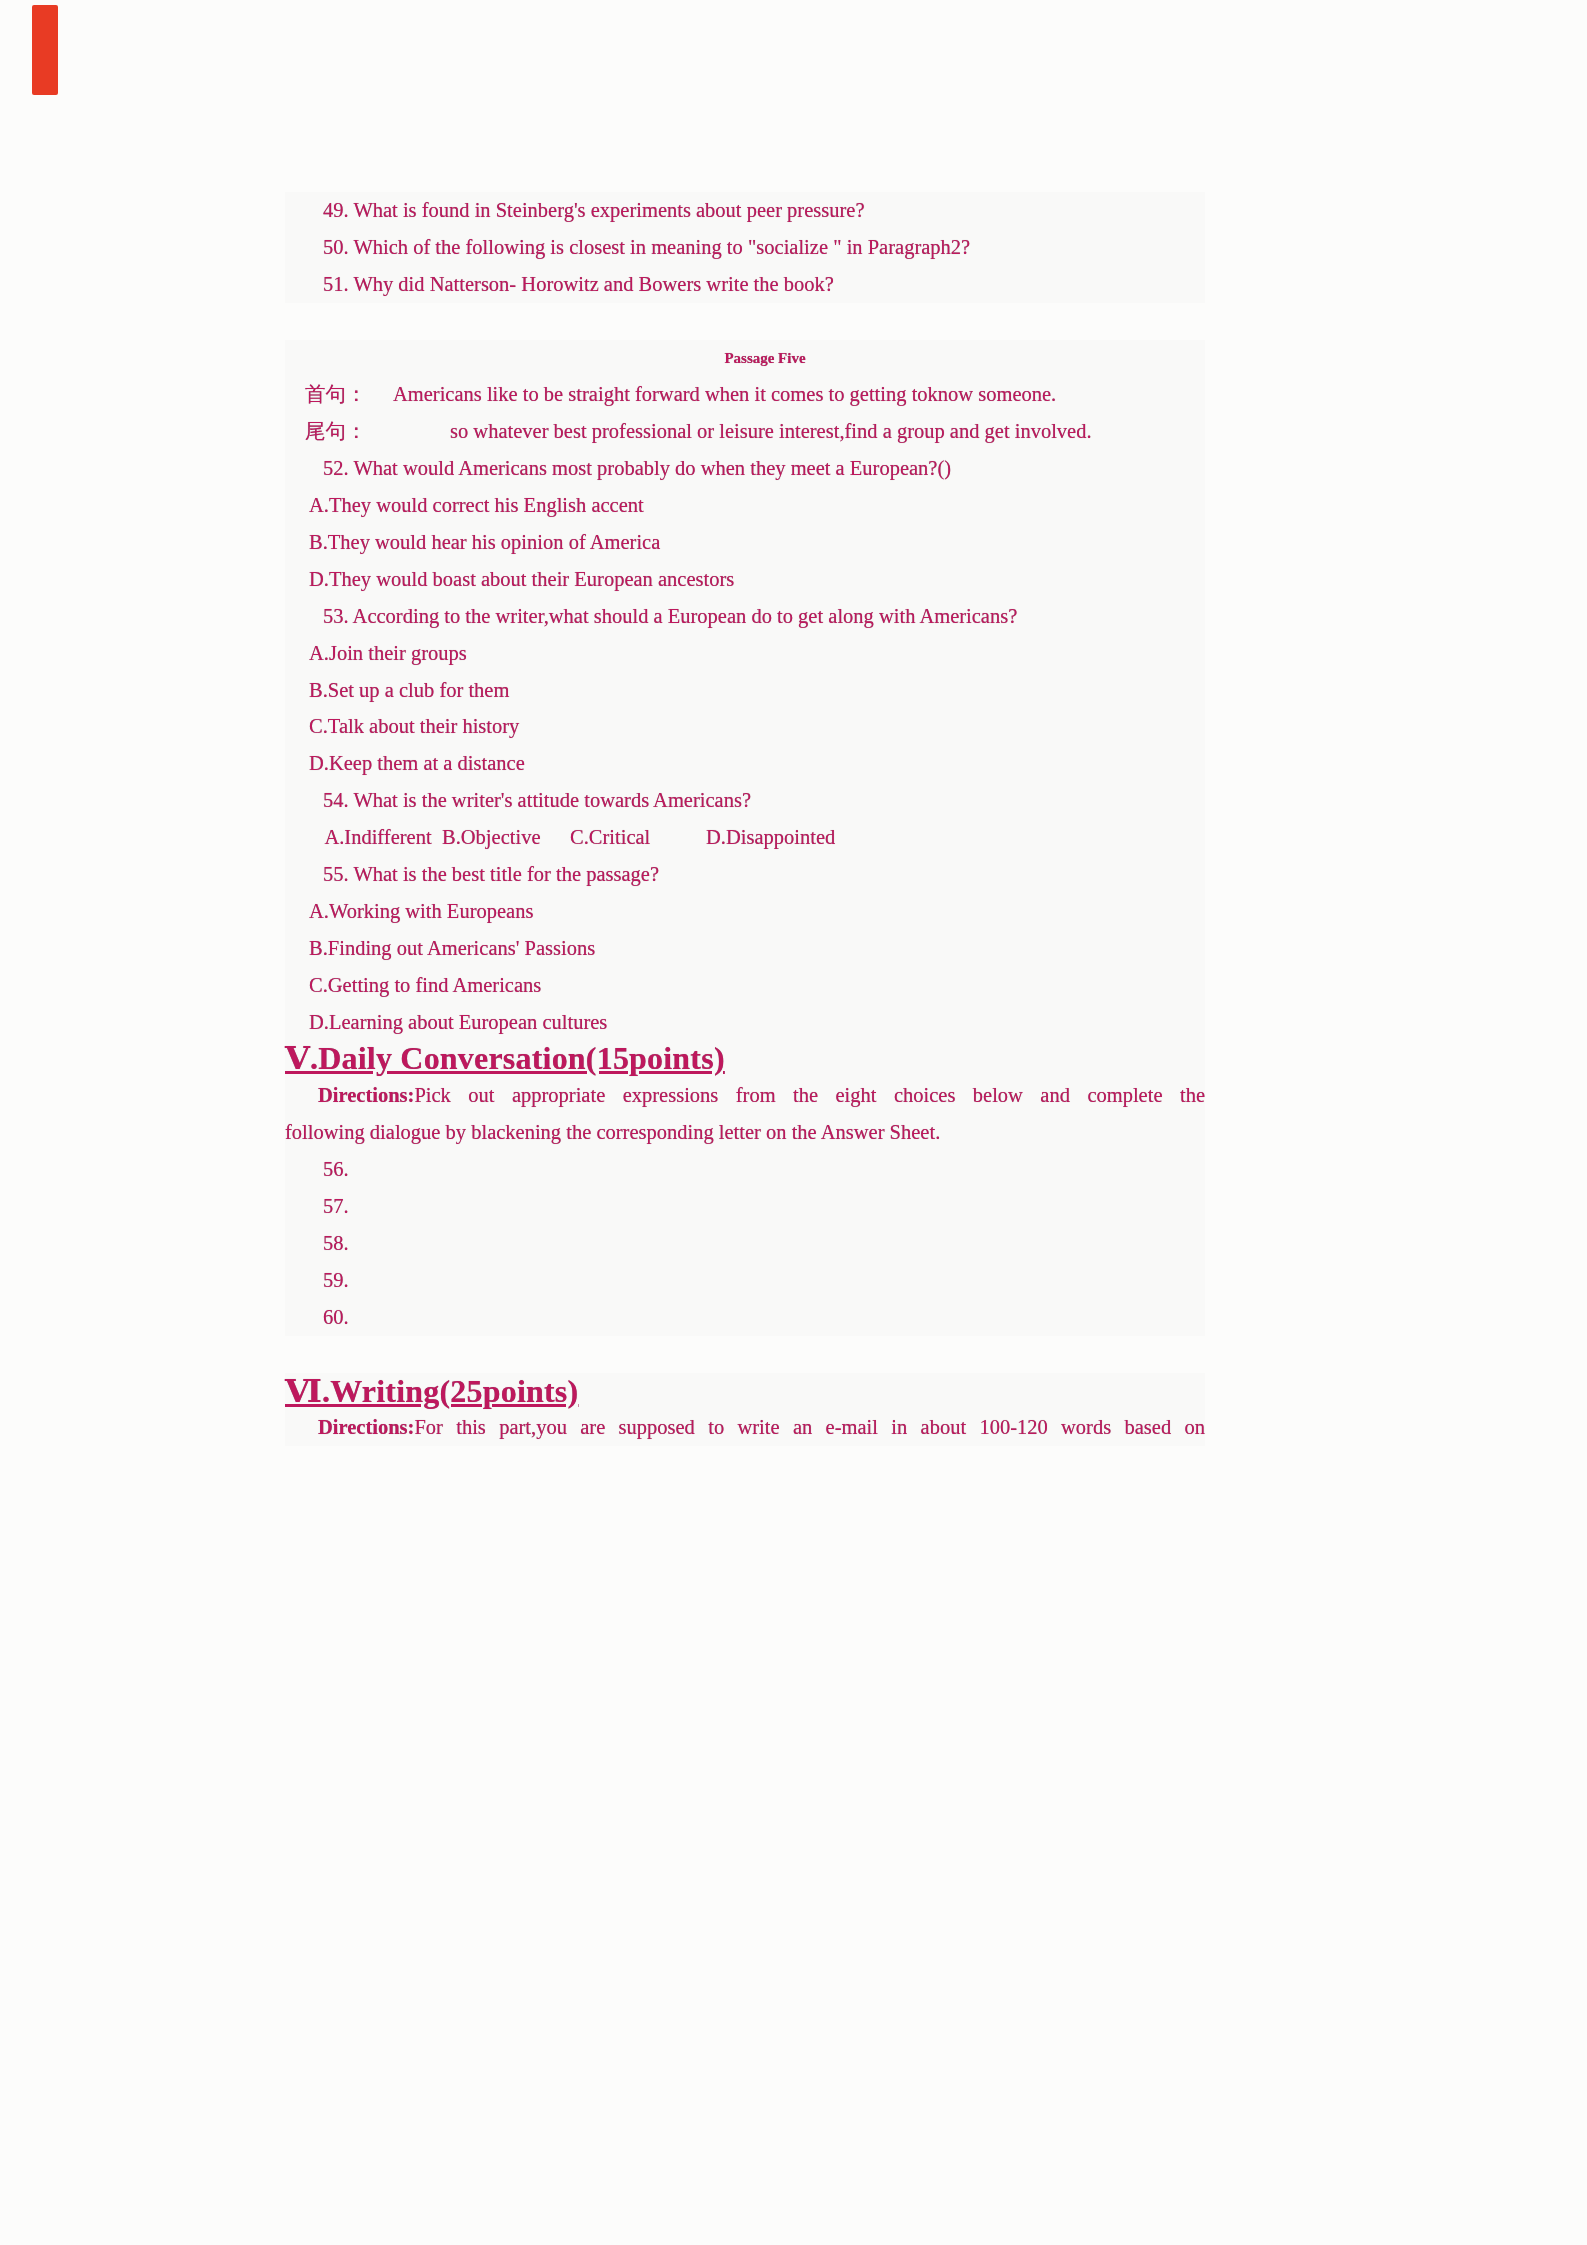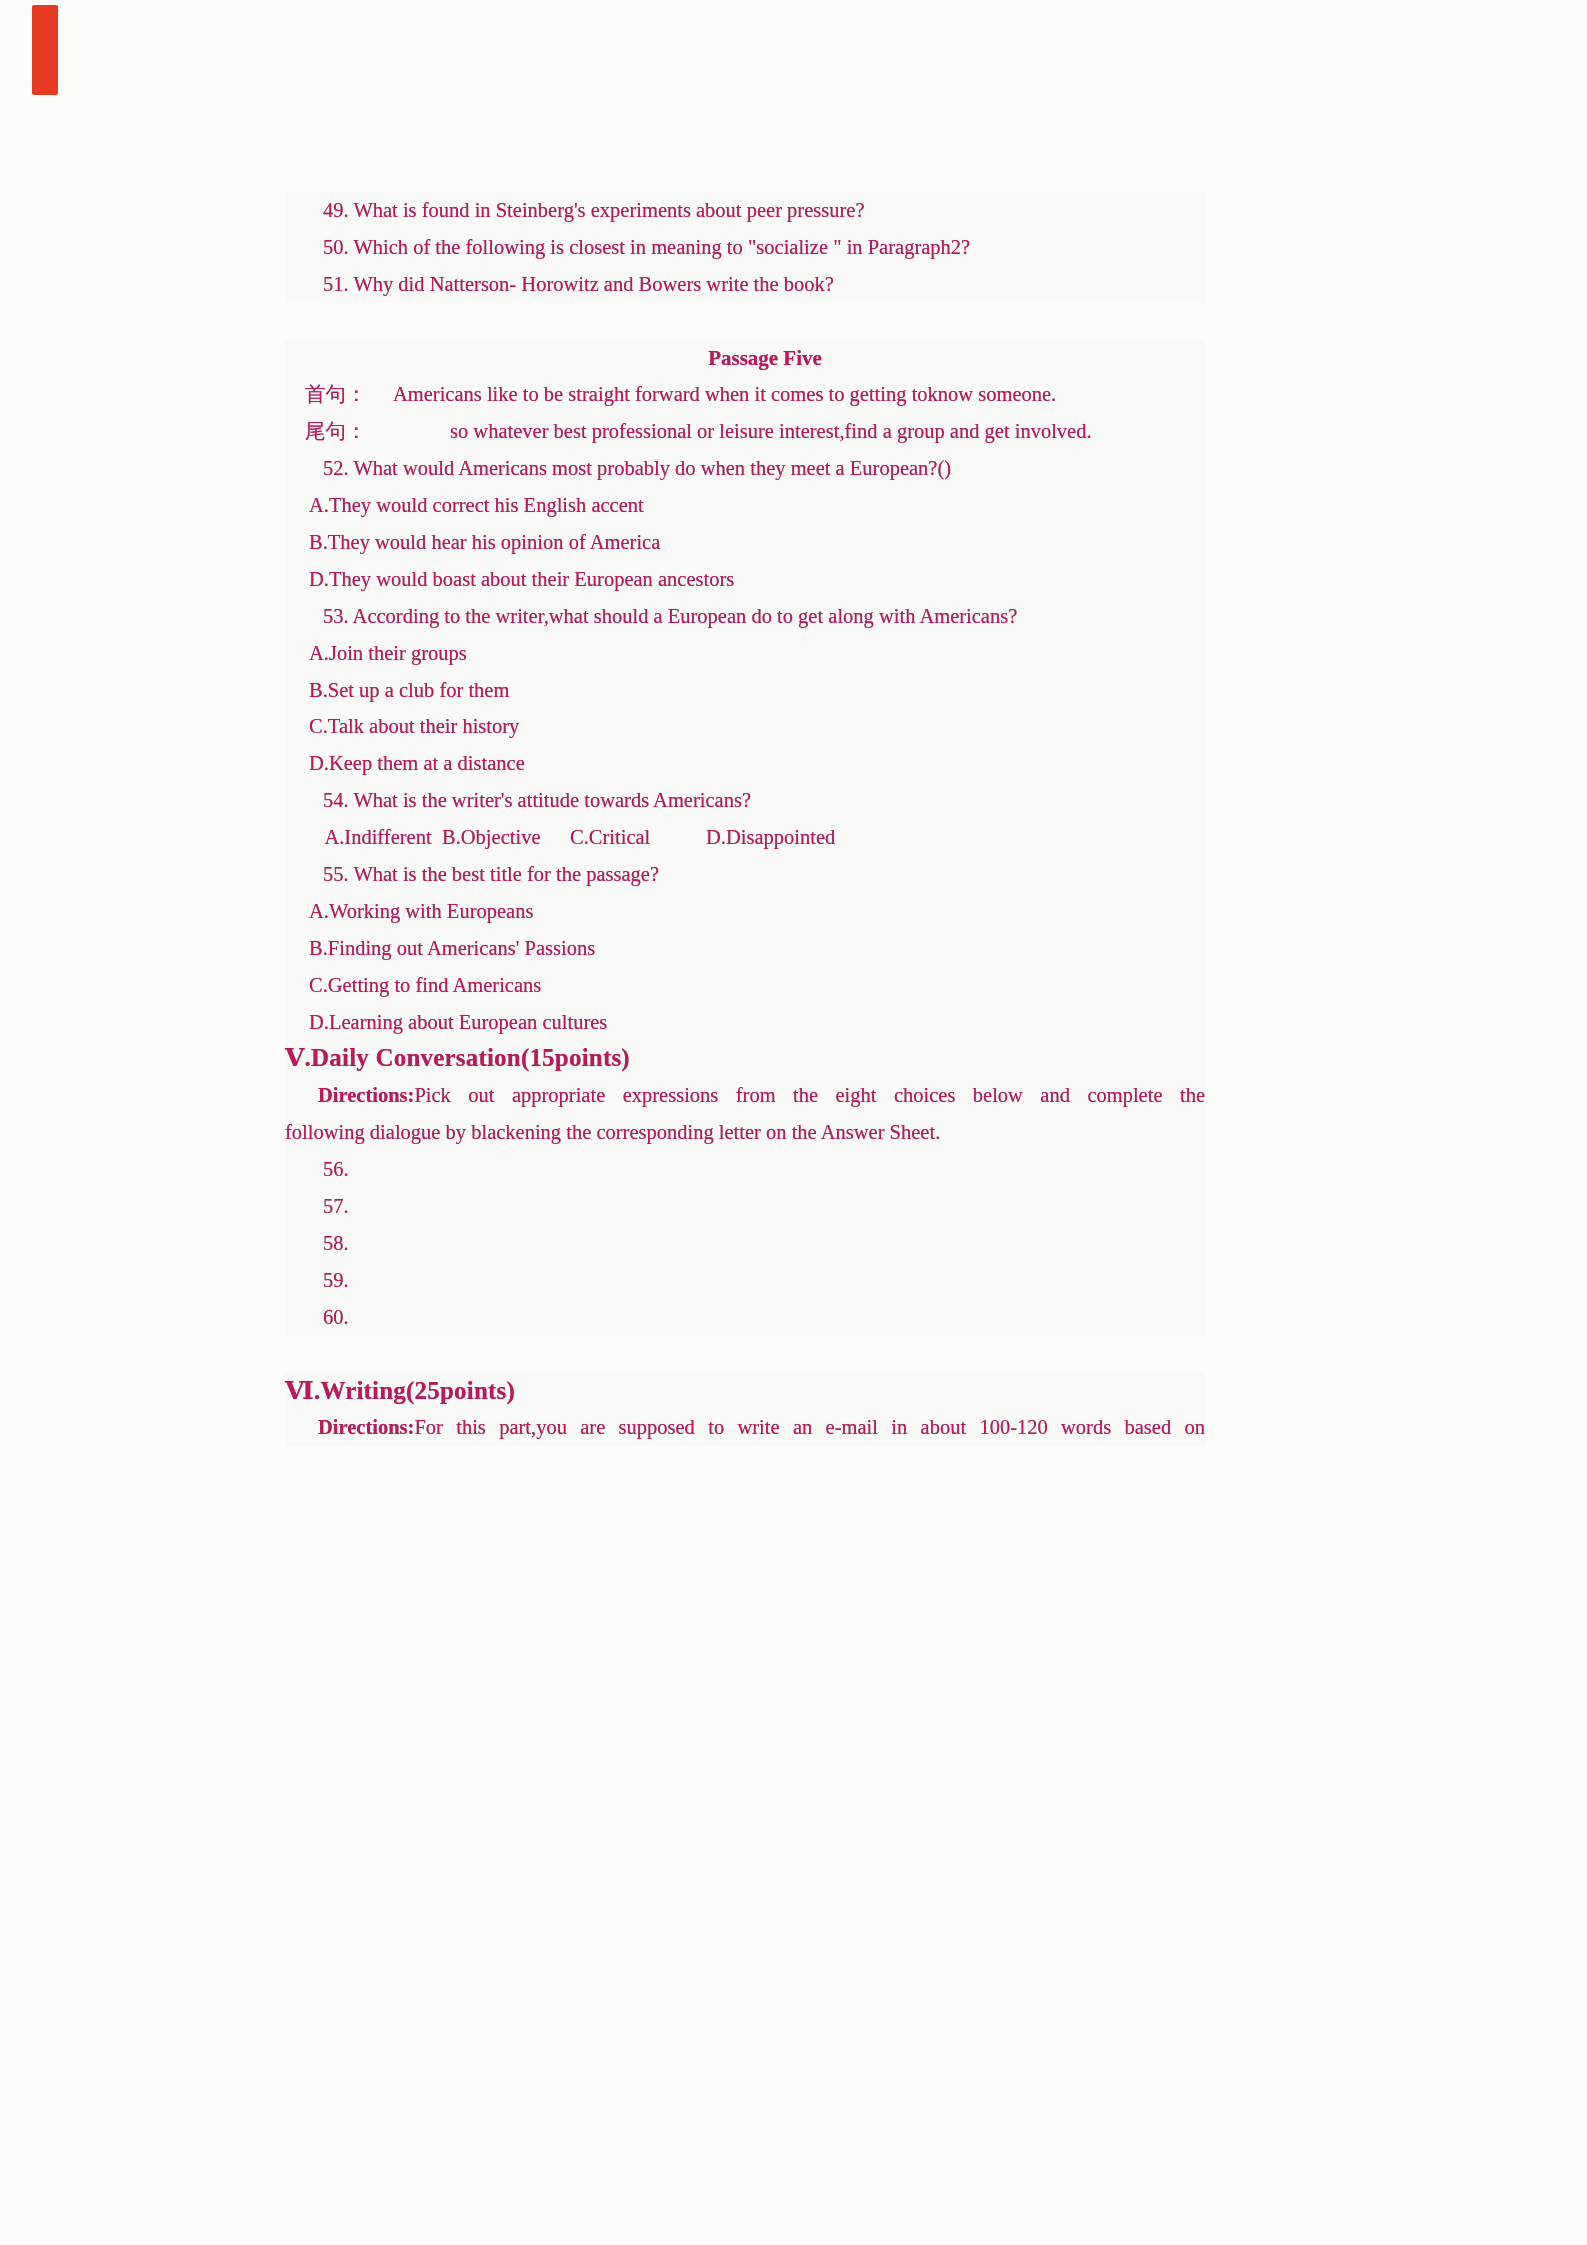--- a/index.html
+++ b/index.html
@@ -34,26 +34,27 @@
   .question{padding-left:38px;}
   .option{padding-left:24px;}
   .blank-number{padding-left:38px;}
   .cn{padding-left:20px;}
   .cn-label{display:inline-block;width:88px;}
   .cn2 .cn-text{margin-left:57px;}
   .passage-title{
     text-align:center;
     padding-left:40px;
     font-weight:bold;
-    font-size:21px;
+    font-size:15px;
   }
   .section-header{
     font-weight:bold;
-    font-size:25px;
+    font-size:32px;
     letter-spacing:0.2px;
+    text-decoration:underline;
   }
   .dir{
     white-space:normal;
     text-align:justify;
   }
   .dir b{font-weight:bold;}
   .ind{text-indent:33px;}
   .stretch{text-align:justify;text-align-last:justify;}
 </style>
 </head>

